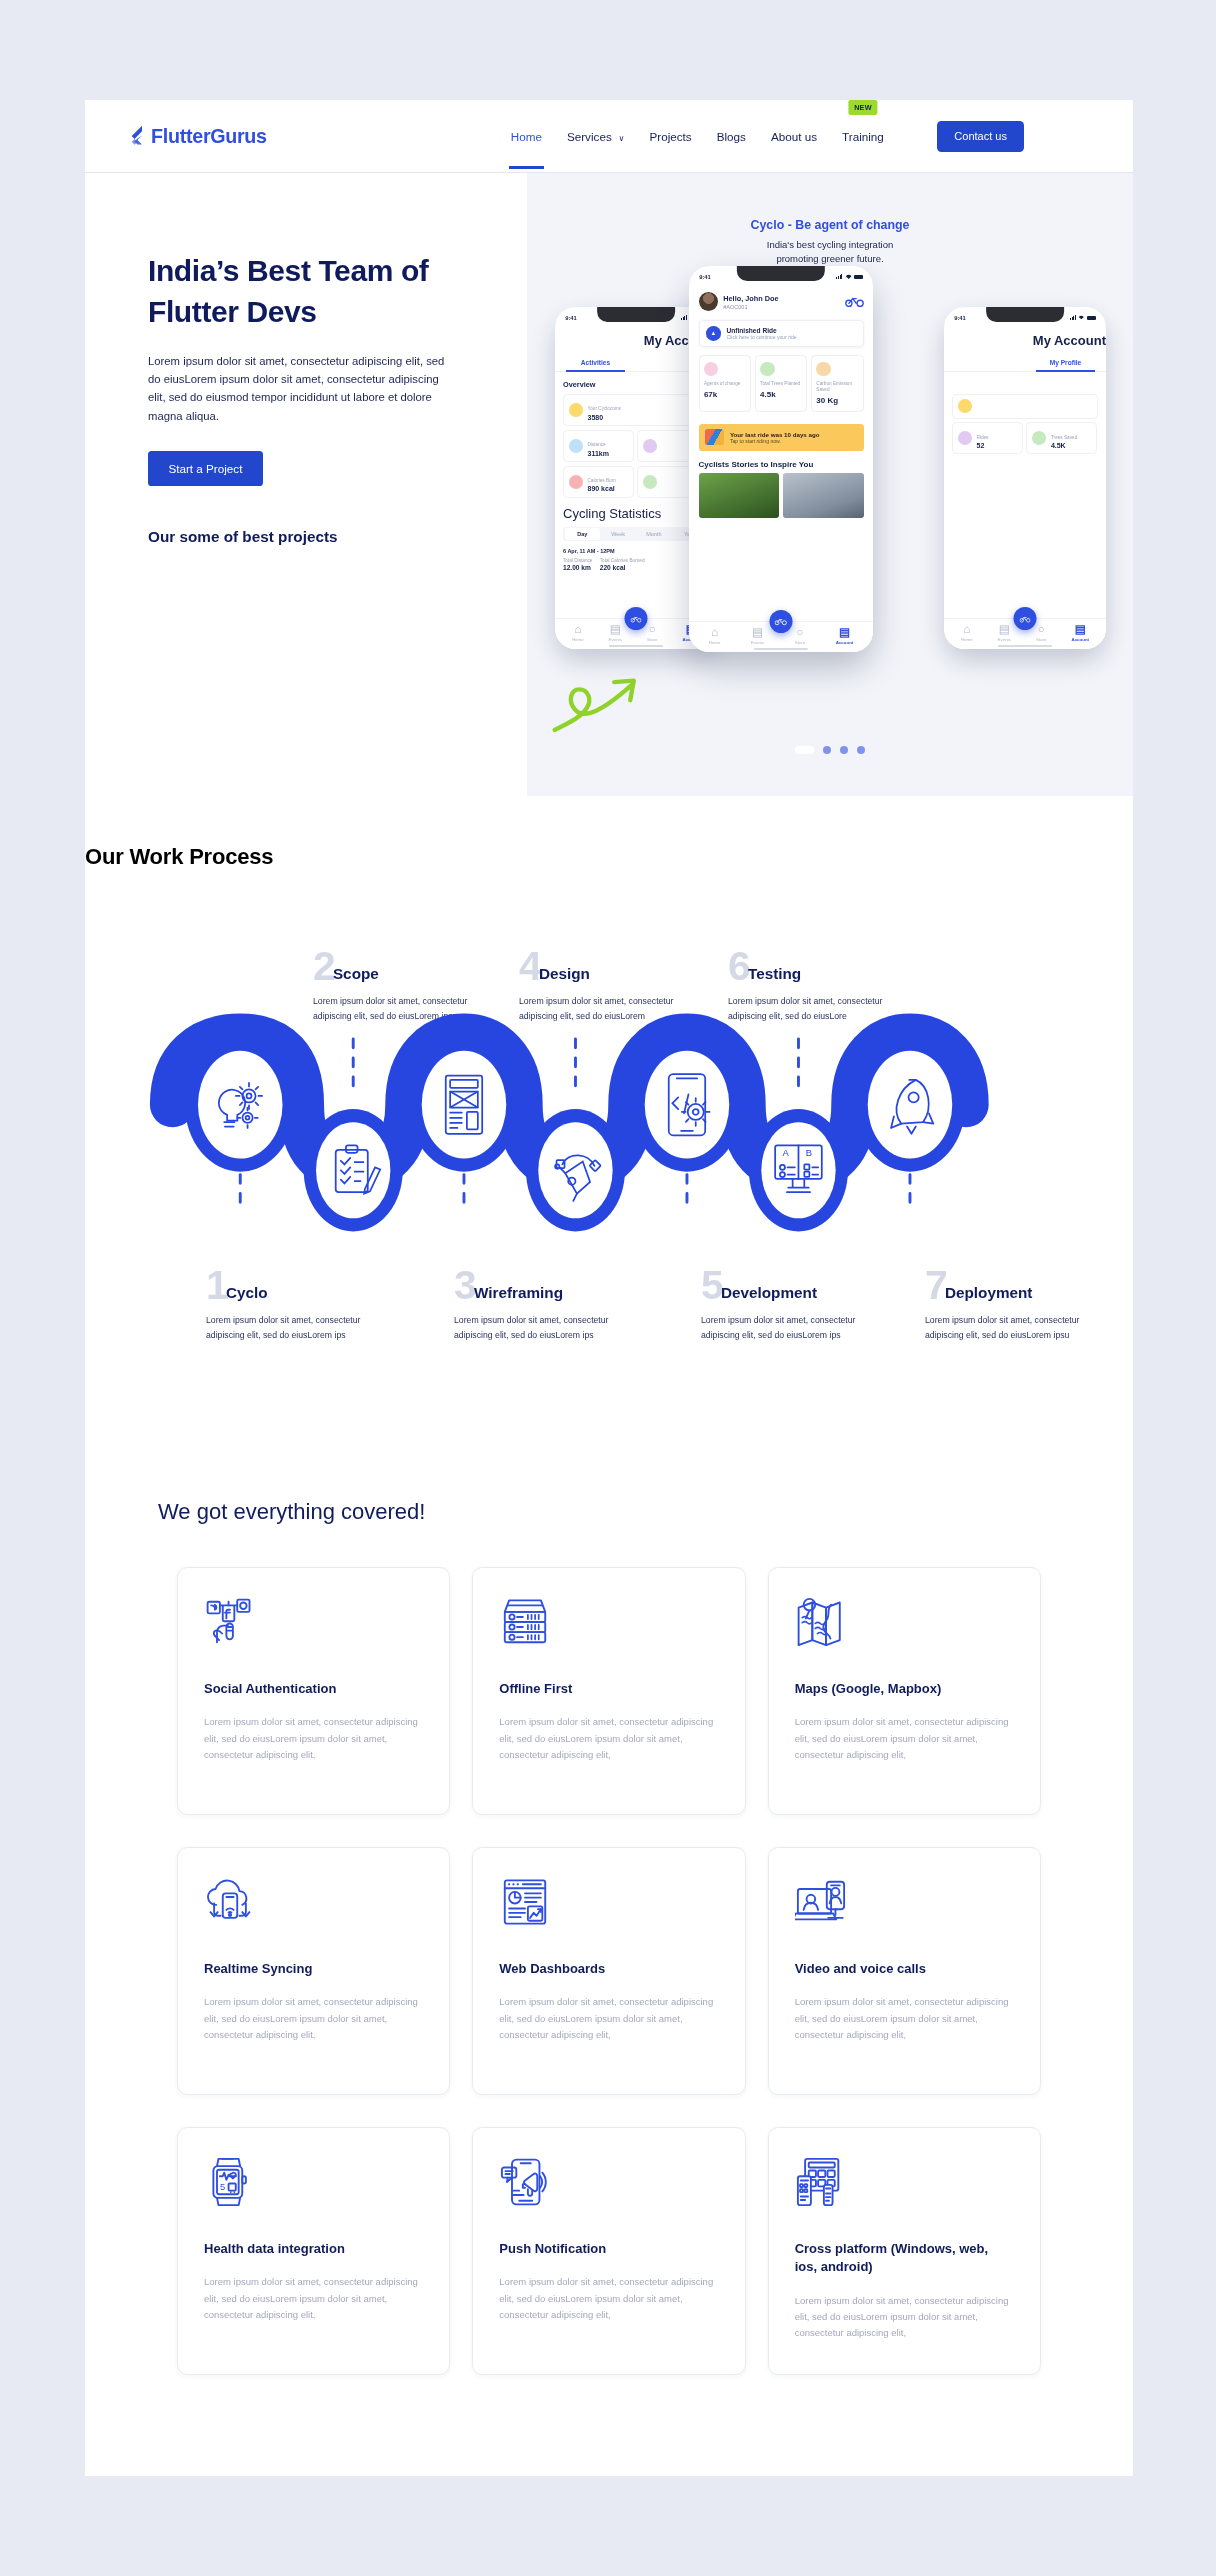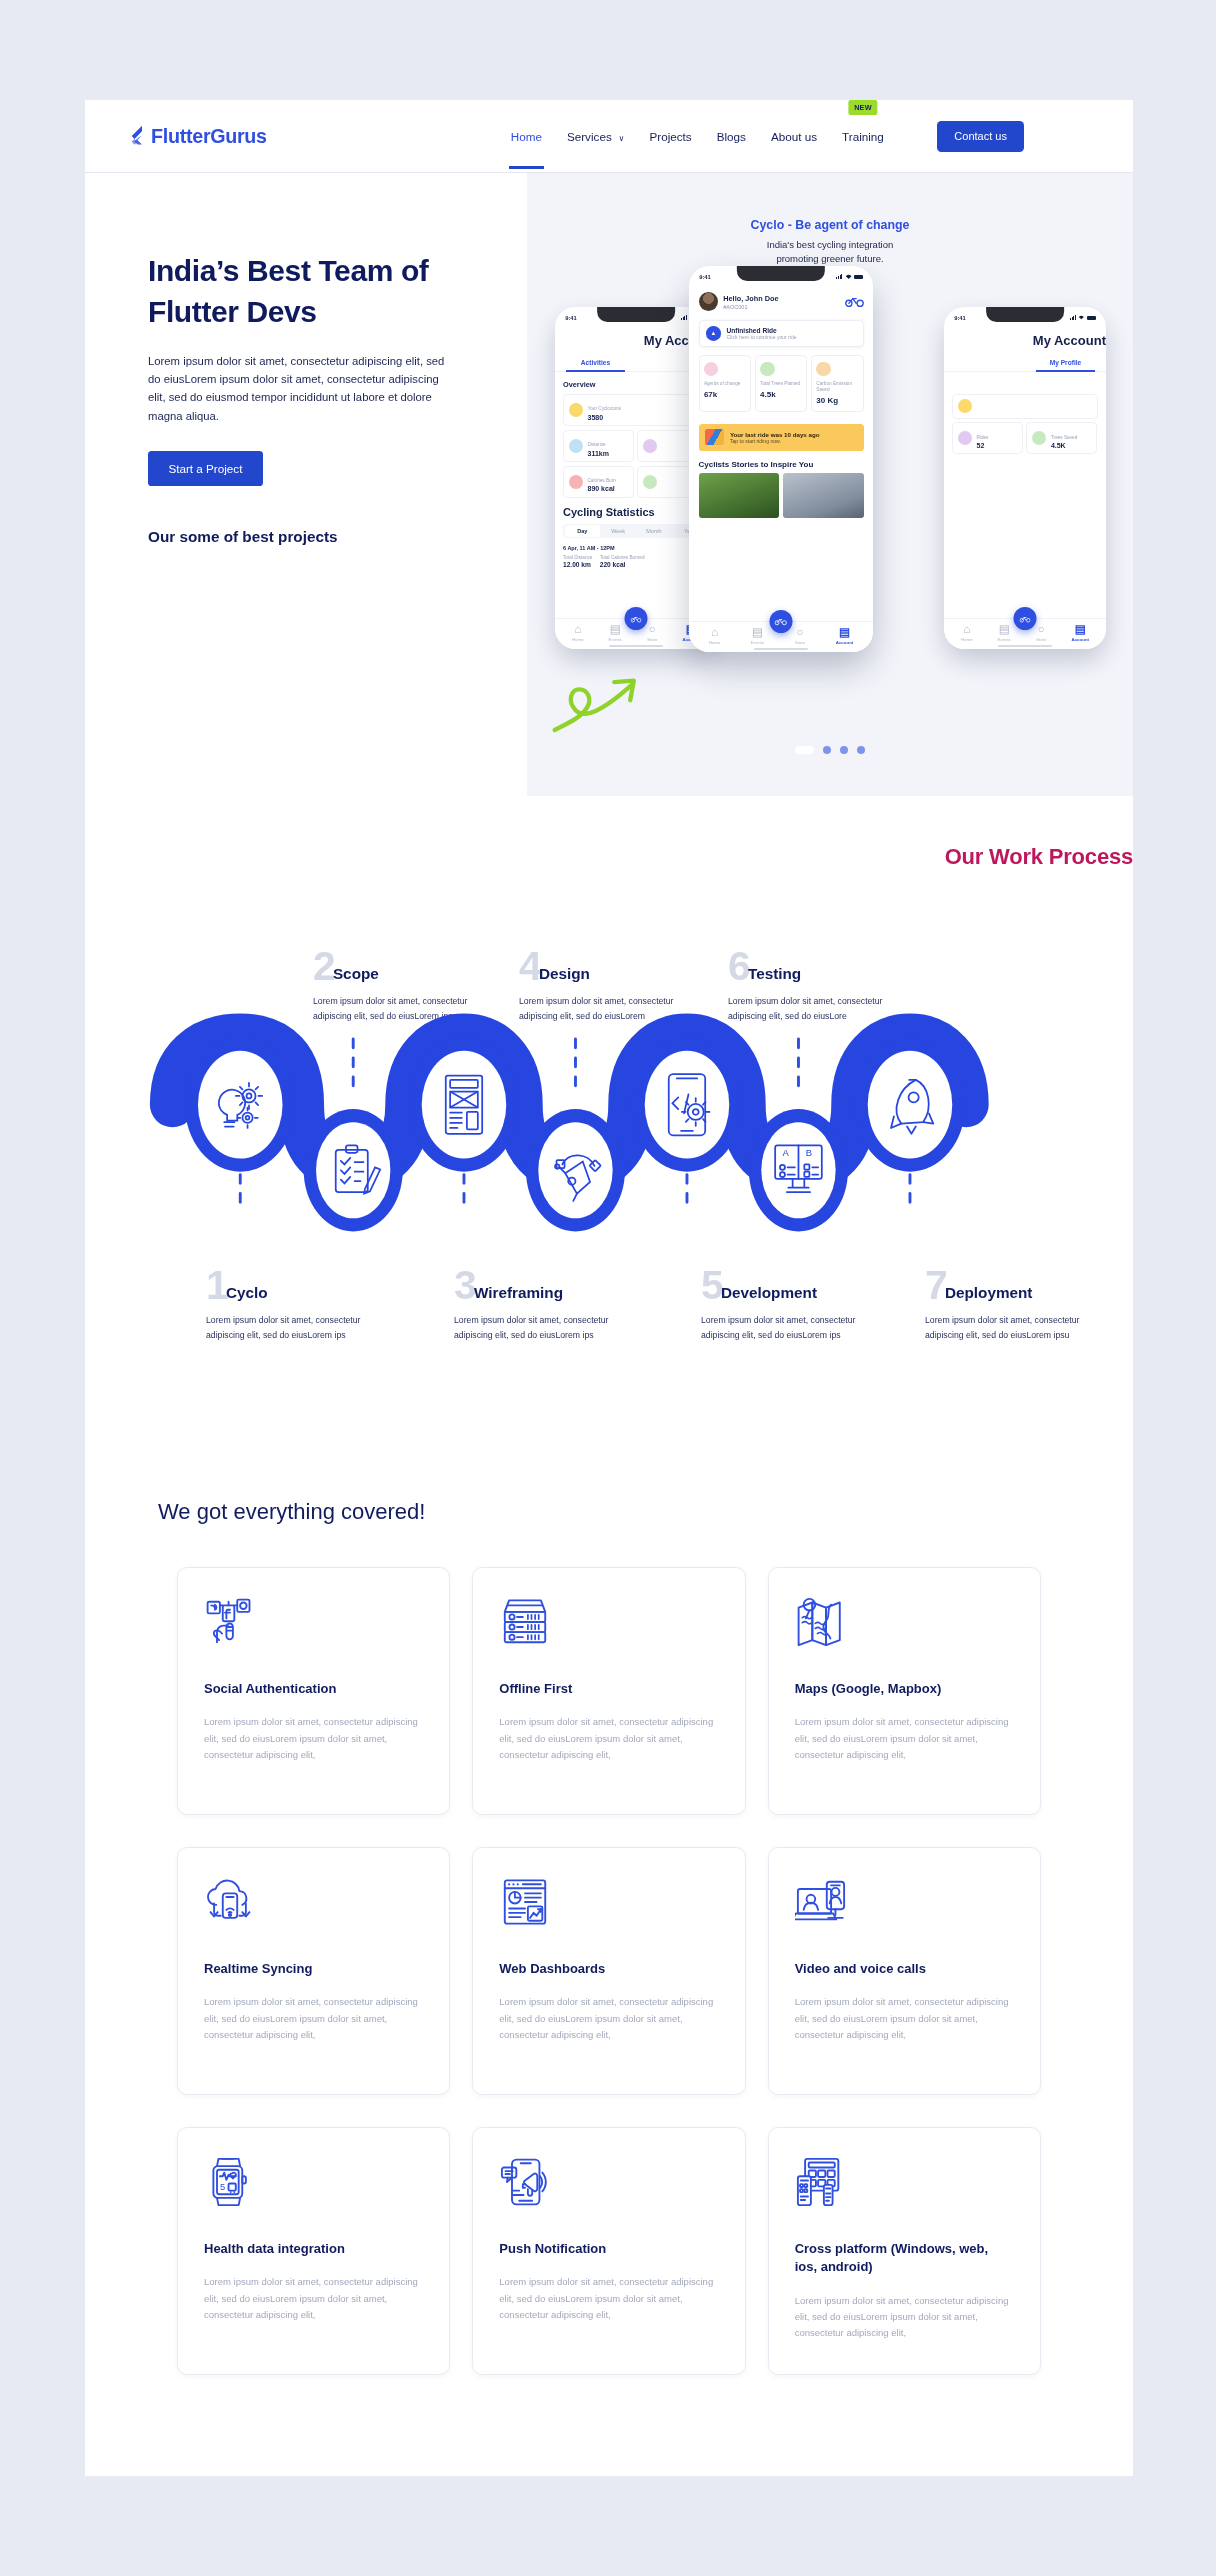--- a/index.html
+++ b/index.html
@@ -279,37 +279,37 @@
   .s-cards { display:flex; flex-wrap:wrap; gap:3.6px; padding:0 8px; }
   .s-card {
     border:0.7px solid #eef0f5; border-radius:4.4px; padding:4.4px 5.1px;
     display:flex; align-items:center; gap:4.4px; min-width:0;
   }
   .s-card.full { width:100%; }
   .s-card.half { width: calc(50% - 2.2px); }
   .s-ic { width:14px; height:14px; border-radius:50%; flex:0 0 auto; }
   .s-lbl { font-size:4.7px; color:#9ba1b8; white-space:nowrap; }
   .s-val { font-size:7px; font-weight:700; color:#16204a; margin-top:1.5px; }
-  .s-stats-head { font-size:11px; font-weight:700; color:#16204a; padding:8.7px 8px 5.1px; }
+  .s-stats-head { font-size:13px; font-weight:400; color:#16204a; padding:8.7px 8px 5.1px; }
   .s-seg { display:flex; margin:0 8px; background:#f4f5f9; border-radius:3.6px; padding:1.5px; }
   .s-seg span { flex:1; text-align:center; font-size:5.5px; padding:2.9px 0; color:#9ba1b8; border-radius:2.9px;}
   .s-seg span.on { background:#fff; color:#16204a; font-weight:700; }
   .s-range { font-size:5.5px; font-weight:700; color:#16204a; padding:6.6px 8px 3.6px; }
   .s-tot { display:flex; gap:7.3px; padding:0 8px; }
   .s-tot .k { font-size:4.7px; color:#9ba1b8; }
   .s-tot .v { font-size:6.6px; font-weight:700; color:#16204a; margin-top:1.5px; }
 
   .dots { position:absolute; left:0; right:0; top:573px; display:flex; gap:8.7px; justify-content:center; }
   .dot { width:8px; height:8px; border-radius:50%; background:#7f93ea; }
   .dot.active { width:19px; border-radius:5.1px; background:#ffffff; }
 
   
   .process { position: relative; background:#fff; height: 692px; }
   .sec-title {
-    text-align:right; font-size:22px; font-weight:700; color:#be185d;
+    text-align:left; font-size:22px; font-weight:700; color:#000000;
     padding-top: 44px; letter-spacing:-0.2px;
   }
   .proc-wrap { position:relative; width:1048px; height: 583px; }
   .proc-top { position:absolute; left:0; top:80px; width:100%; }
   .proc-bot { position:absolute; left:0; top:399px; width:100%; }
   .pstep { position:absolute; width:168px; }
   .pnum {
     font-size:41px; font-weight:700; color:#d5d9e6; line-height:.8;
     display:inline-block; vertical-align:bottom;
   }

